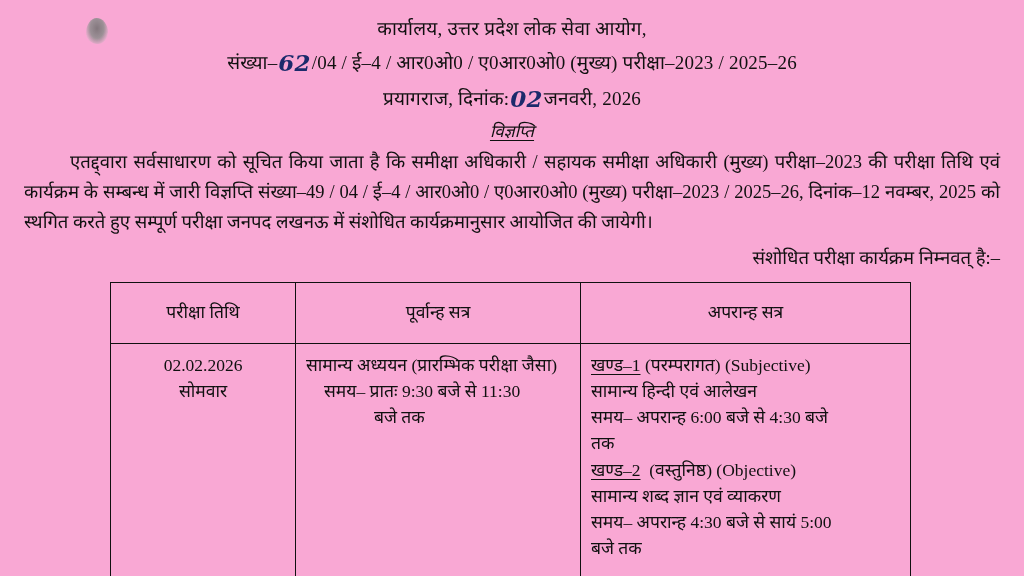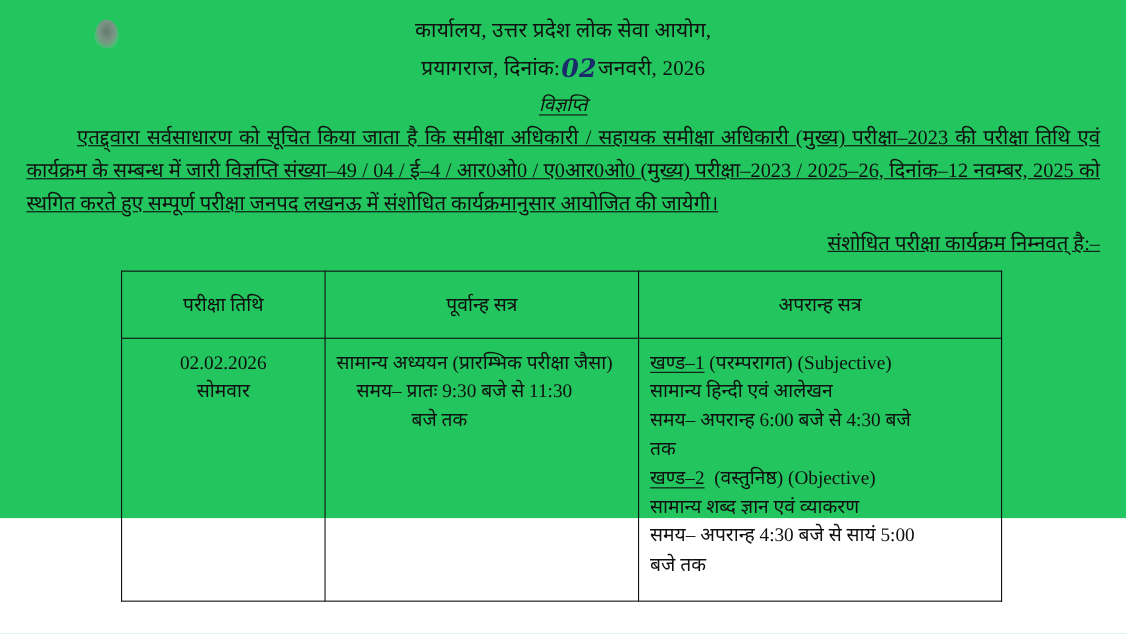--- a/index.html
+++ b/index.html
@@ -10,22 +10,22 @@
   body {
     width: 1024px;
     height: 576px;
     overflow: hidden;
     font-family: "Liberation Serif", "DejaVu Serif", serif;
     color: #101010;
   }
   .page {
     position: relative;
     width: 1024px;
-    height: 471px;
-    background: #22c55e;
+    height: 576px;
+    background: #f9a8d4;
   }
   
   .smudge {
     position: absolute;
     left: 86px;
     top: 18px;
     width: 22px;
     height: 26px;
     background: radial-gradient(ellipse at 50% 40%, #6f6f6f 0%, #8d8d8d 45%, rgba(190,190,190,0.25) 75%, rgba(255,255,255,0) 100%);
     border-radius: 48% 52% 45% 55% / 60% 55% 45% 40%;
@@ -58,21 +58,20 @@
     text-decoration: underline;
     text-underline-offset: 3px;
     font-style: italic;
   }
   .body-text {
     margin: 6px 24px 0 24px;
     font-size: 18.5px;
     line-height: 1.62;
     text-align: justify;
     text-justify: inter-word;
-    text-decoration: underline;
   }
   .body-text .indent { display: inline-block; width: 46px; }
   .para-last { text-align: right; }
   table.sched {
     margin: 8px 0 0 110px;
     width: 800px;
     border-collapse: collapse;
     table-layout: fixed;
   }
   table.sched th, table.sched td {
@@ -102,20 +101,23 @@
 </style>
 </head>
 <body>
 
 <div class="page">
 
   <div class="smudge"></div>
 
   <div class="header">
     <div class="line">कार्यालय, उत्तर प्रदेश लोक सेवा आयोग,</div>
+    <div class="line">
+      <span>संख्या–</span><span class="hand">62</span><span>/04 / ई–4 / आर0ओ0 / ए0आर0ओ0 (मुख्य) परीक्षा–2023 / 2025–26</span>
+    </div>
     <div class="line">
       <span>प्रयागराज, दिनांक:</span><span class="hand">02</span><span>जनवरी, 2026</span>
     </div>
   </div>
 
   <div class="notice-title">विज्ञप्ति</div>
 
   <div class="body-text">
     <span class="indent"></span><span>एतद्द्वारा सर्वसाधारण को सूचित किया जाता है कि समीक्षा अधिकारी / सहायक समीक्षा अधिकारी (मुख्य) परीक्षा–2023 की परीक्षा तिथि एवं कार्यक्रम के सम्बन्ध में जारी विज्ञप्ति संख्या–49 / 04 / ई–4 / आर0ओ0 / ए0आर0ओ0 (मुख्य) परीक्षा–2023 / 2025–26, दिनांक–12 नवम्बर, 2025 को स्थगित करते हुए सम्पूर्ण परीक्षा जनपद लखनऊ में संशोधित कार्यक्रमानुसार आयोजित की जायेगी।</span>
   </div>

